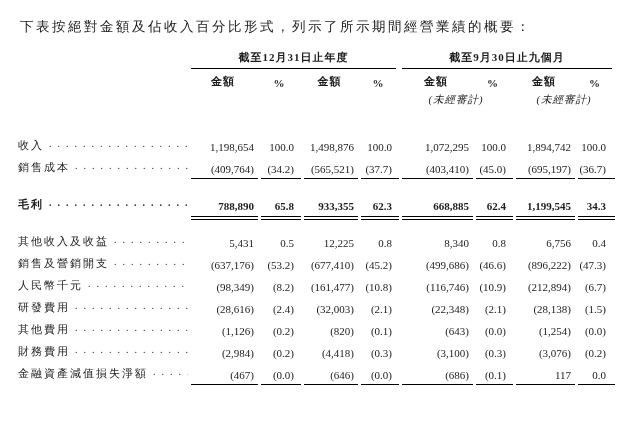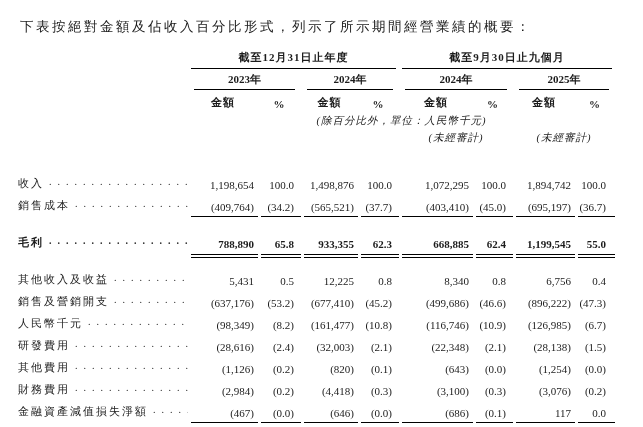--- a/index.html
+++ b/index.html
@@ -109,49 +109,30 @@
         <td></td>
         <th colspan="4">
           <div class="grule">截至12月31日止年度</div>
         </th>
         <th colspan="4">
           <div class="grule">截至9月30日止九個月</div>
         </th>
       </tr>
       <tr>
         <td></td>
-        <th colspan="2">
-          <div class="yrule">2023年</div>
-        </th>
-        <th colspan="2">
-          <div class="yrule">2024年</div>
-        </th>
-        <th colspan="2">
-          <div class="yrule">2024年</div>
-        </th>
-        <th colspan="2">
-          <div class="yrule">2025年</div>
-        </th>
-      </tr>
-      <tr>
-        <td></td>
         <th class="mh">金額</th>
         <th class="mh">%</th>
         <th class="mh">金額</th>
         <th class="mh">%</th>
         <th class="mh">金額</th>
         <th class="mh">%</th>
         <th class="mh">金額</th>
         <th class="mh">%</th>
       </tr>
       <tr>
-        <td></td>
-        <td colspan="8" class="note">(除百分比外，單位：人民幣千元)</td>
-      </tr>
-      <tr>
         <td colspan="5"></td>
         <td colspan="2" class="note">(未經審計)</td>
         <td colspan="2" class="note">(未經審計)</td>
       </tr>
     </thead>
     <tbody>
         <tr class="spacer-lg">
           <td colspan="9"></td>
         </tr>
         <tr class="row-normal">
@@ -196,21 +177,21 @@
               <span class="dots">............................................................</span>
             </div>
           </td>
           <td class="num amt">788,890</td>
           <td class="num pct">65.8</td>
           <td class="num amt">933,355</td>
           <td class="num pct">62.3</td>
           <td class="num amt">668,885</td>
           <td class="num pct">62.4</td>
           <td class="num amt">1,199,545</td>
-          <td class="num pct last">55.0</td>
+          <td class="num pct last">34.3</td>
         </tr>
         <tr class="spacer">
           <td colspan="9"></td>
         </tr>
         <tr class="row-normal">
           <td class="lbl-cell">
             <div class="lblwrap">
               <span class="lbl">其他收入及收益</span>
               <span class="dots">............................................................</span>
             </div>
@@ -246,21 +227,21 @@
               <span class="lbl">人民幣千元</span>
               <span class="dots">............................................................</span>
             </div>
           </td>
           <td class="num amt">(98,349)</td>
           <td class="num pct">(8.2)</td>
           <td class="num amt">(161,477)</td>
           <td class="num pct">(10.8)</td>
           <td class="num amt">(116,746)</td>
           <td class="num pct">(10.9)</td>
-          <td class="num amt">(126,985)</td>
+          <td class="num amt">(212,894)</td>
           <td class="num pct last">(6.7)</td>
         </tr>
         <tr class="row-normal">
           <td class="lbl-cell">
             <div class="lblwrap">
               <span class="lbl">研發費用</span>
               <span class="dots">............................................................</span>
             </div>
           </td>
           <td class="num amt">(28,616)</td>

